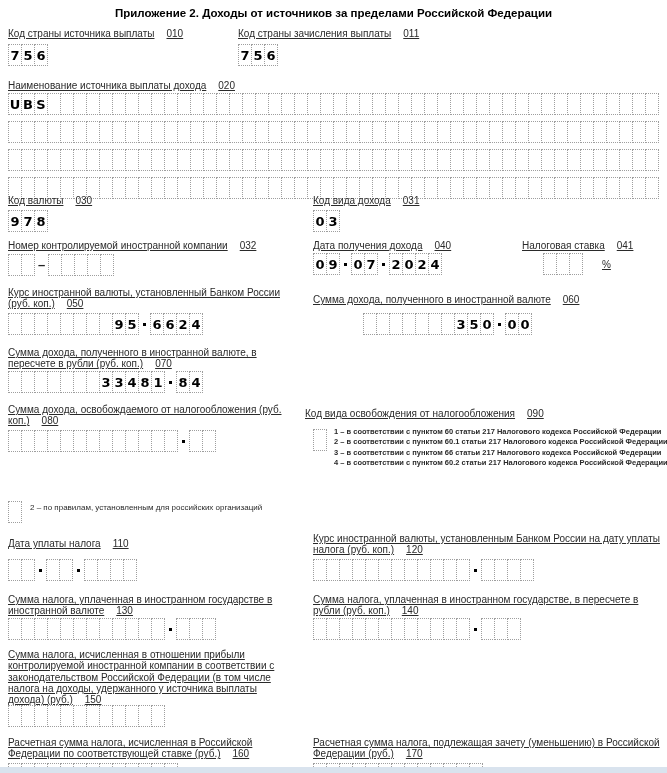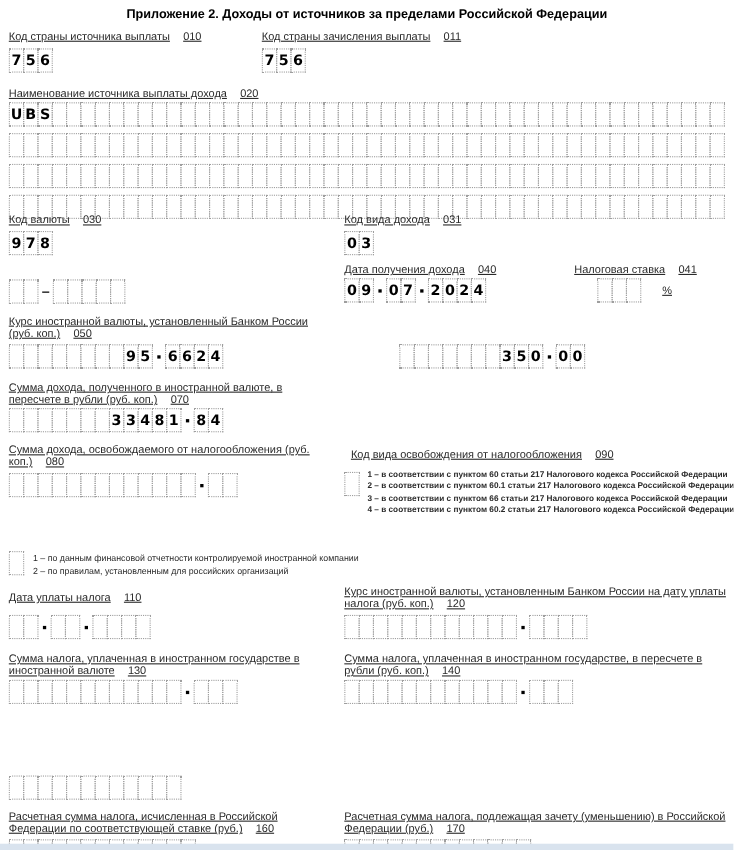--- a/index.html
+++ b/index.html
@@ -292,20 +292,23 @@
         <span class="cell">8</span>
       </div>
     </div>
   <div class="cells" style="left:313px;top:210px">
       <div class="grp">
         <span class="cell">0</span>
         <span class="cell">3</span>
       </div>
     </div>
 
+  <div class="fld lbl" style="left:8px;top:240px">
+    <span>Номер контролируемой иностранной компании</span><span class="code">032</span>
+  </div>
   <div class="fld lbl" style="left:313px;top:240px">
     <span>Дата получения дохода</span><span class="code">040</span>
   </div>
   <div class="fld lbl" style="left:522px;top:240px">
     <span>Налоговая ставка</span><span class="code">041</span>
   </div>
   <div class="cells" style="left:8px;top:254px">
       <div class="grp">
         <span class="cell"></span>
         <span class="cell"></span>
@@ -341,20 +344,23 @@
   <div class="grp">
         <span class="cell"></span>
         <span class="cell"></span>
         <span class="cell"></span>
       </div>
     </div>
   <div class="fld suffix" style="left:595px;top:259px">%</div>
 
   <div class="fld lbl" style="left:8px;top:287px;width:295px">
     <span>Курс иностранной валюты, установленный Банком России (руб. коп.)</span><span class="code">050</span>
+  </div>
+  <div class="fld lbl" style="left:313px;top:294px">
+    <span>Сумма дохода, полученного в иностранной валюте</span><span class="code">060</span>
   </div>
   <div class="cells" style="left:8px;top:313px">
       <div class="grp">
         <span class="cell"></span>
         <span class="cell"></span>
         <span class="cell"></span>
         <span class="cell"></span>
         <span class="cell"></span>
         <span class="cell"></span>
         <span class="cell"></span>
@@ -411,21 +417,21 @@
       <span class="sepdot"></span>
       <div class="grp">
         <span class="cell">8</span>
         <span class="cell">4</span>
       </div>
     </div>
 
   <div class="fld lbl" style="left:8px;top:404px;width:280px">
     <span>Сумма дохода, освобождаемого от налогообложения (руб. коп.)</span><span class="code">080</span>
   </div>
-  <div class="fld lbl" style="left:319px;top:408px">
+  <div class="fld lbl" style="left:305px;top:408px">
     <span>Код вида освобождения от налогообложения</span><span class="code">090</span>
   </div>
   <div class="cells" style="left:8px;top:430px">
       <div class="grp">
         <span class="cell"></span>
         <span class="cell"></span>
         <span class="cell"></span>
         <span class="cell"></span>
         <span class="cell"></span>
         <span class="cell"></span>
@@ -454,21 +460,20 @@
     <div>3 – в соответствии с пунктом 66 статьи 217 Налогового кодекса Российской Федерации</div>
     <div>4 – в соответствии с пунктом 60.2 статьи 217 Налогового кодекса Российской Федерации</div>
   </div>
 
   <div class="cells" style="left:8px;top:501px">
       <div class="grp">
         <span class="cell"></span>
       </div>
     </div>
   <div class="opts opts-md" style="left:30px;top:502px">
-    <div>1 – по данным финансовой отчетности контролируемой иностранной компании</div>
     <div>2 – по правилам, установленным для российских организаций</div>
   </div>
 
   <div class="fld lbl" style="left:8px;top:538px">
     <span>Дата уплаты налога</span><span class="code">110</span>
   </div>
   <div class="fld lbl" style="left:313px;top:533px;width:352px">
     <span>Курс иностранной валюты, установленным Банком России на дату уплаты налога (руб. коп.)</span><span class="code">120</span>
   </div>
   <div class="cells" style="left:8px;top:559px">
@@ -557,20 +562,23 @@
         <span class="cell"></span>
       </div>
       <span class="sepdot"></span>
       <div class="grp">
         <span class="cell"></span>
         <span class="cell"></span>
         <span class="cell"></span>
       </div>
     </div>
 
+  <div class="fld lbl" style="left:8px;top:649px;width:272px">
+    <span>Сумма налога, исчисленная в отношении прибыли контролируемой иностранной компании в соответствии с законодательством Российской Федерации (в том числе налога на доходы, удержанного у источника выплаты дохода) (руб.)</span><span class="code">150</span>
+  </div>
   <div class="cells" style="left:8px;top:705px">
       <div class="grp">
         <span class="cell"></span>
         <span class="cell"></span>
         <span class="cell"></span>
         <span class="cell"></span>
         <span class="cell"></span>
         <span class="cell"></span>
         <span class="cell"></span>
         <span class="cell"></span>

